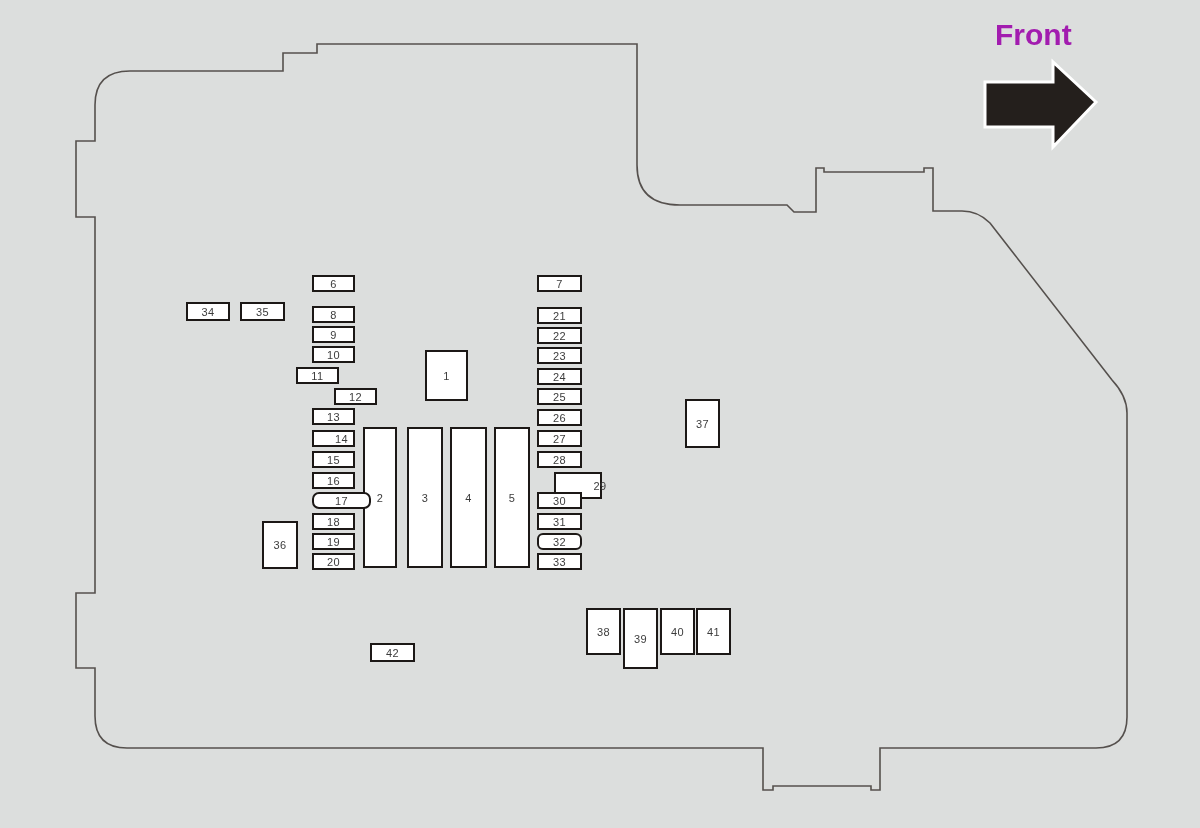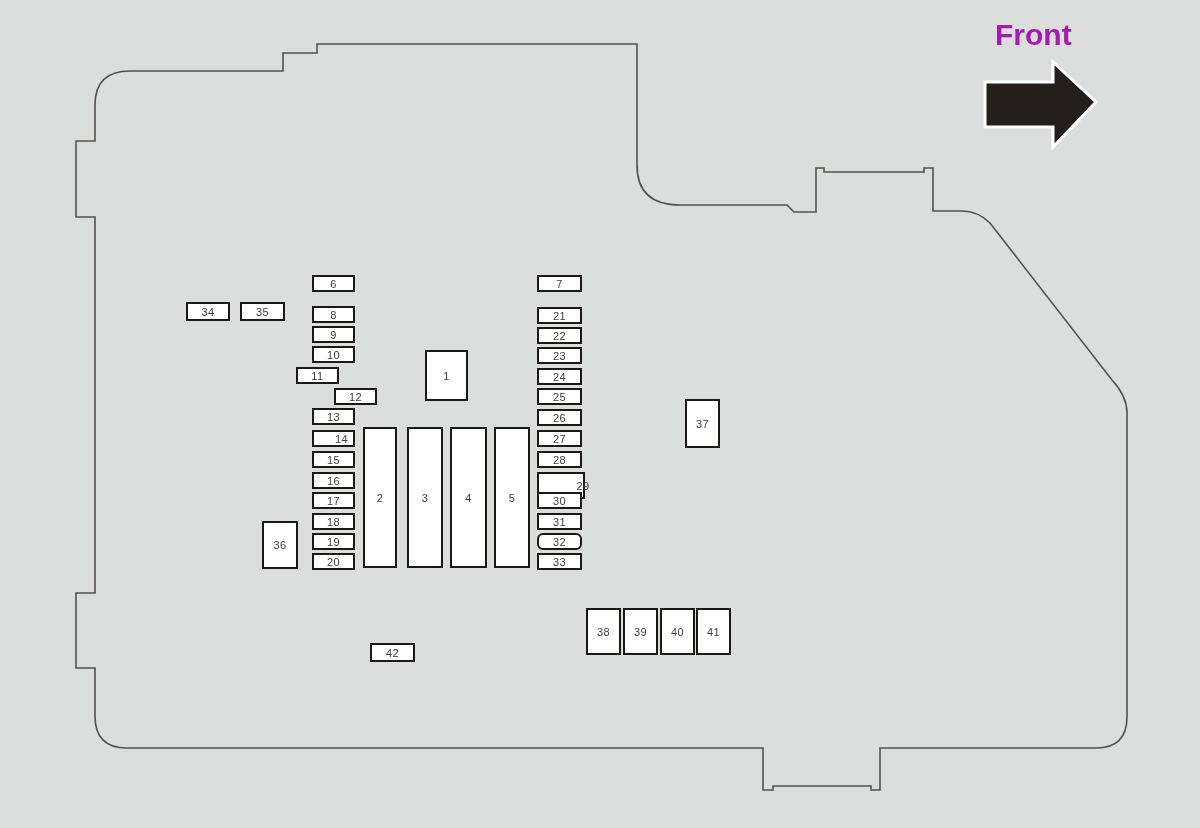--- a/index.html
+++ b/index.html
@@ -106,21 +106,21 @@
       </div>
       <div class="fuse" style="left: 312px; top: 430px; width: 43px; height: 17px; padding-left: 16px;">
         <span>14</span>
       </div>
       <div class="fuse" style="left: 312px; top: 451px; width: 43px; height: 17px;">
         <span>15</span>
       </div>
       <div class="fuse" style="left: 312px; top: 472px; width: 43px; height: 17px;">
         <span>16</span>
       </div>
-      <div class="fuse" style="left: 312px; top: 492px; width: 43px; height: 17px;">
+      <div class="fuse" style="left: 312px; top: 492px; width: 59px; height: 17px; border-radius: 7px;">
         <span>17</span>
       </div>
       <div class="fuse" style="left: 312px; top: 513px; width: 43px; height: 17px;">
         <span>18</span>
       </div>
       <div class="fuse" style="left: 312px; top: 533px; width: 43px; height: 17px;">
         <span>19</span>
       </div>
       <div class="fuse" style="left: 312px; top: 553px; width: 43px; height: 17px;">
         <span>20</span>
@@ -142,21 +142,21 @@
       </div>
       <div class="fuse" style="left: 537px; top: 409px; width: 45px; height: 17px;">
         <span>26</span>
       </div>
       <div class="fuse" style="left: 537px; top: 430px; width: 45px; height: 17px;">
         <span>27</span>
       </div>
       <div class="fuse" style="left: 537px; top: 451px; width: 45px; height: 17px;">
         <span>28</span>
       </div>
-      <div class="fuse" style="left: 537px; top: 472px; width: 45px; height: 27px; padding-left: 44px;">
+      <div class="fuse" style="left: 554px; top: 472px; width: 45px; height: 27px; padding-left: 44px;">
         <span>29</span>
       </div>
       <div class="fuse" style="left: 537px; top: 492px; width: 45px; height: 17px;">
         <span>30</span>
       </div>
       <div class="fuse" style="left: 537px; top: 513px; width: 45px; height: 17px;">
         <span>31</span>
       </div>
       <div class="fuse" style="left: 537px; top: 533px; width: 45px; height: 17px; border-radius: 6px;">
         <span>32</span>
@@ -172,21 +172,21 @@
       </div>
       <div class="fuse" style="left: 262px; top: 521px; width: 36px; height: 48px;">
         <span>36</span>
       </div>
       <div class="fuse" style="left: 685px; top: 399px; width: 35px; height: 49px;">
         <span>37</span>
       </div>
       <div class="fuse" style="left: 586px; top: 608px; width: 35px; height: 47px;">
         <span>38</span>
       </div>
-      <div class="fuse" style="left: 623px; top: 608px; width: 35px; height: 47px;">
+      <div class="fuse" style="left: 623px; top: 608px; width: 35px; height: 61px;">
         <span>39</span>
       </div>
       <div class="fuse" style="left: 660px; top: 608px; width: 35px; height: 47px;">
         <span>40</span>
       </div>
       <div class="fuse" style="left: 696px; top: 608px; width: 35px; height: 47px;">
         <span>41</span>
       </div>
       <div class="fuse" style="left: 370px; top: 643px; width: 45px; height: 19px;">
         <span>42</span>

